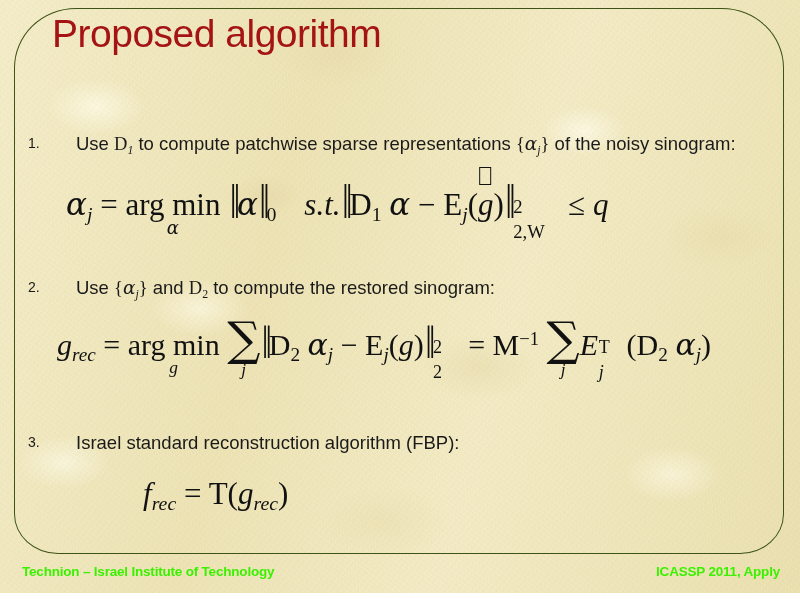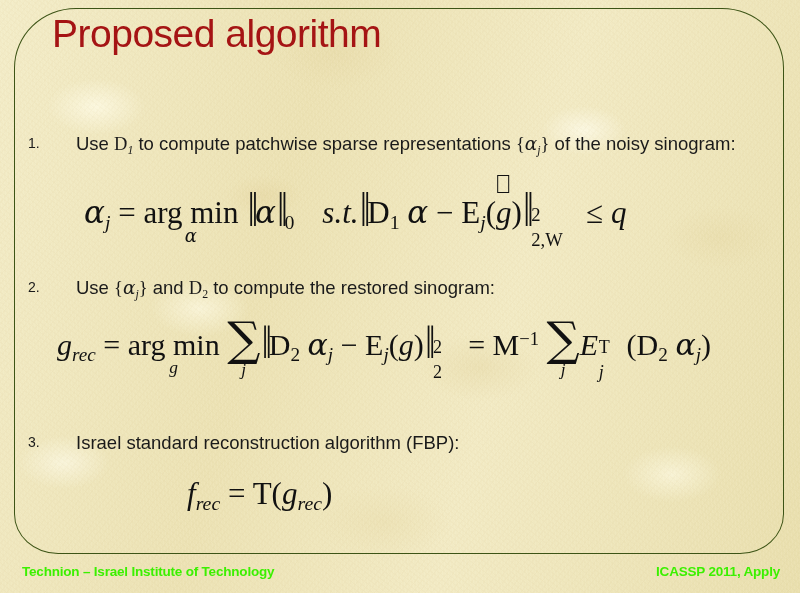--- a/index.html
+++ b/index.html
@@ -130,23 +130,23 @@
   }
 
   
   .eq {
     position: absolute;
     font-family: "Liberation Serif", serif;
     color: #111111;
     white-space: nowrap;
     line-height: 1;
   }
-  #eq1 { left: 66px; top: 192px; font-size: 31px; margin-left: 18px; }
+  #eq1 { left: 66px; top: 184px; font-size: 31px; }
   #eq2 { left: 57px; top: 316px; font-size: 30px; }
-  #eq3 { left: 143px; top: 478px; font-size: 31px; margin-left: 44px; }
+  #eq3 { left: 143px; top: 478px; font-size: 31px; }
 
   .norm {
     display: inline-block;
     font-size: 1.22em;
     letter-spacing: -0.13em;
     margin: 0 0.04em;
     transform: scaleY(1.28);
     transform-origin: center;
   }
   .bigsum {

